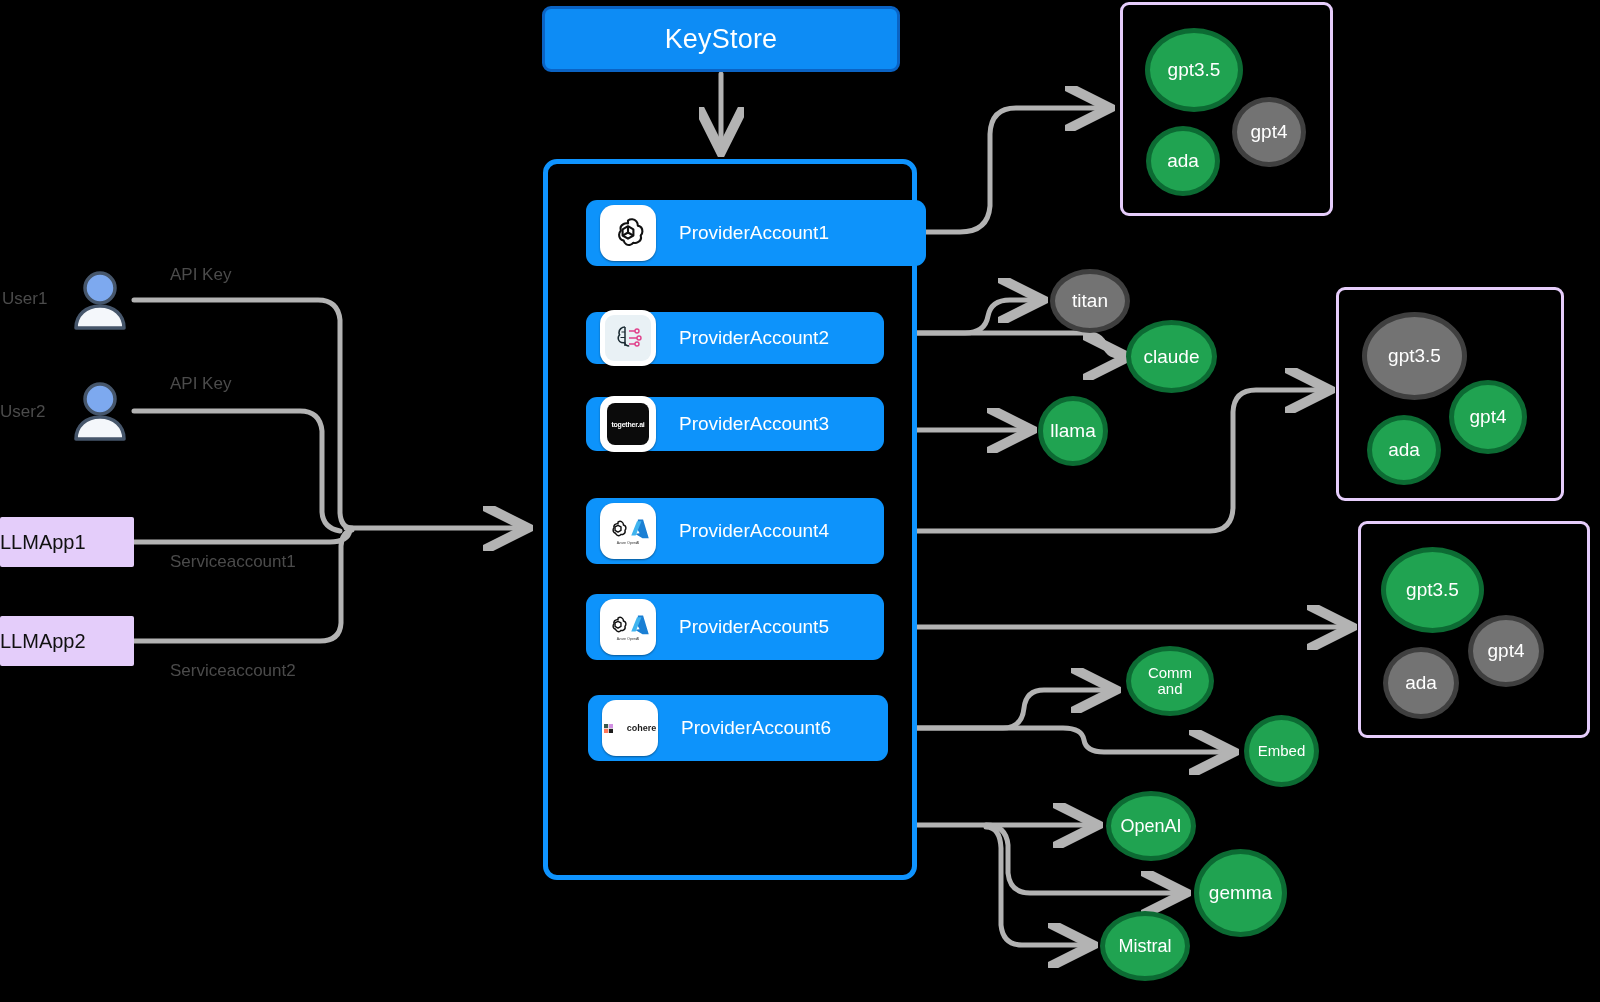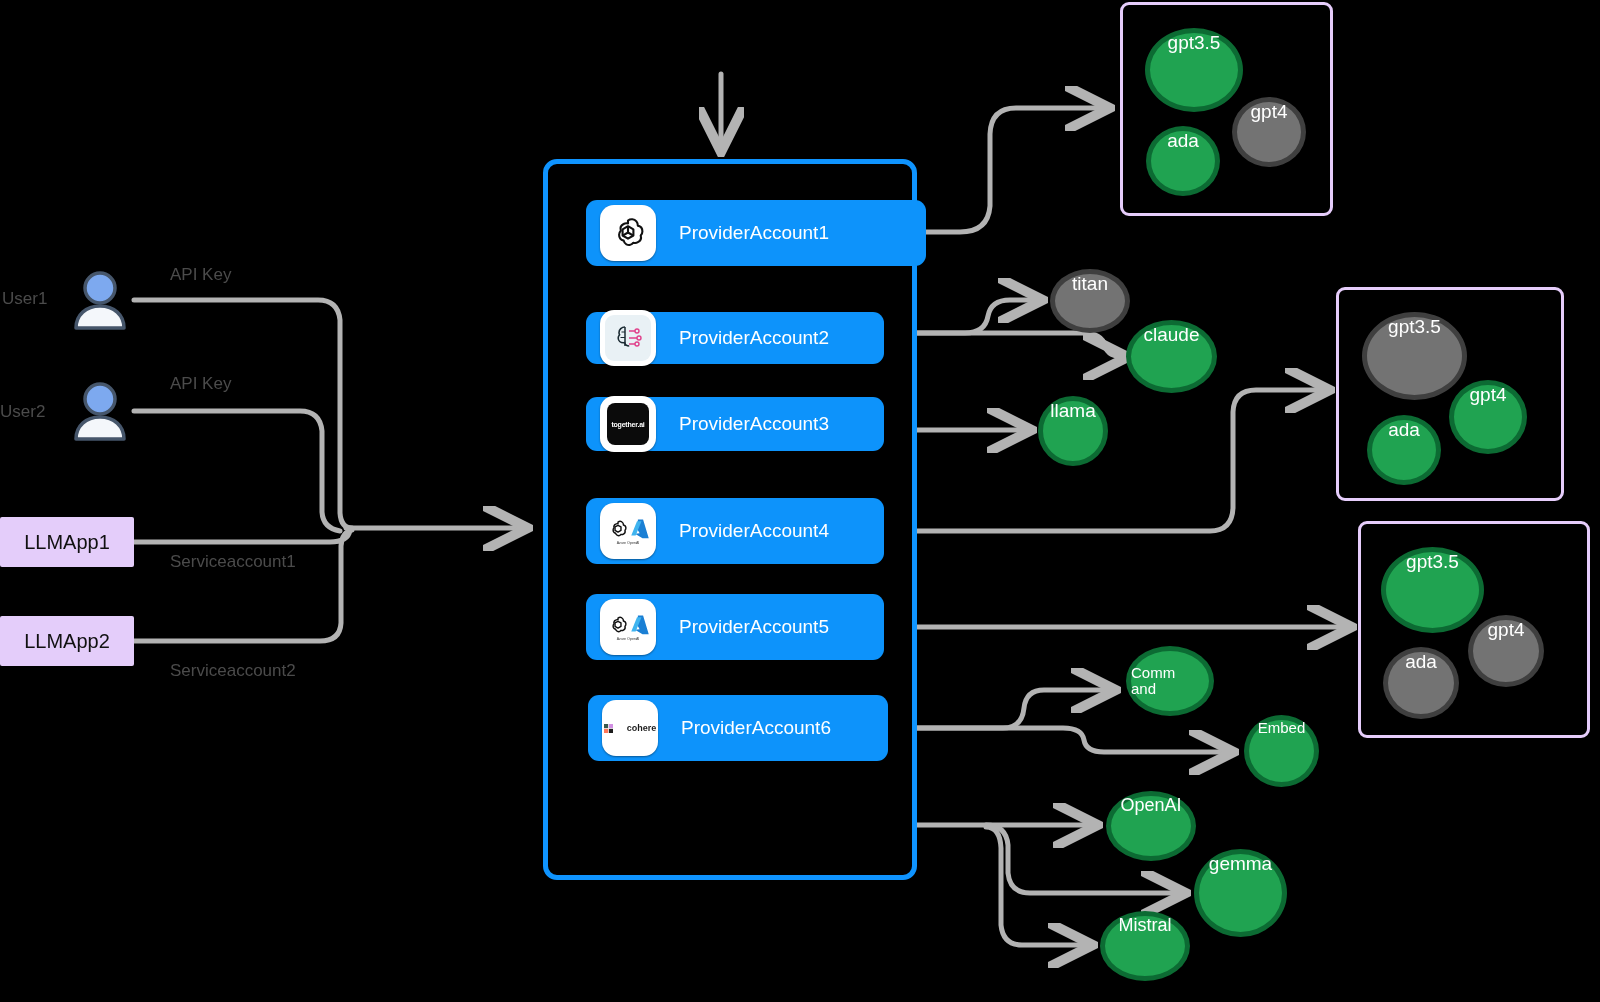--- a/index.html
+++ b/index.html
@@ -25,30 +25,30 @@
   .prow{border-radius:11px;background:#0d93fb;color:#fff;font-size:19px;}
   .prow .pico{width:56px;height:56px;border-radius:14px;background:#fff;
     margin-left:14px;flex:0 0 56px;display:flex;align-items:center;justify-content:center;
     overflow:hidden;box-shadow:0 1px 2px rgba(0,0,0,.4);}
   .prow .plabel{margin-left:23px;}
   .prow.selfhosted{justify-content:center;}
   .prow.selfhosted .plabel{margin-left:0;}
 
   
   .llmapp{background:#e4cdfa;color:#111;border-radius:2px;
-     justify-content:center;font-size:20px;}
+     justify-content:flex-start;font-size:20px;}
   .sidelabel{position:absolute;color:#4b4b4b;font-size:17px;white-space:nowrap;}
   .usericon{position:absolute;}
 
   
   .mgroup{position:absolute;border:3px solid #e6cdfb;border-radius:9px;background:#000;
      box-sizing:border-box;}
 
   
-  .mnode{position:absolute;border-radius:50%;display:flex;align-items:flex-start;
+  .mnode{position:absolute;border-radius:50%;display:flex;align-items:center;
      justify-content:center;text-align:center;color:#fff;line-height:1.05;
      box-sizing:border-box;}
   .mnode.green{background:#20a351;border:5px solid #0c6b33;}
   .mnode.gray{background:#737373;border:5px solid #3f3f3f;}
 </style>
 </head>
 <body>
 
 <div id="stage">
 
@@ -82,20 +82,23 @@
 
       <path d="M890,728 L1003,728 Q1022,728 1024,708 Q1026,690 1044,690 L1116,690" marker-end="url(#ah)"></path>
       <path d="M890,728 L1063,728 Q1082,728 1084,740 Q1086,752 1104,752 L1234,752" marker-end="url(#ah)"></path>
 
       <path d="M890,825 L1098,825" marker-end="url(#ah)"></path>
       <path d="M986,825 Q1006,825 1008,845 L1008,873 Q1010,893 1030,893 L1186,893" marker-end="url(#ah)"></path>
       <path d="M986,827 Q1000,827 1001,848 L1001,925 Q1003,945 1022,945 L1093,945" marker-end="url(#ah)"></path>
     </g>
   </svg>
 
+  <div class="node keystore">
+    <span>KeyStore</span>
+  </div>
 
   <div class="container-box"></div>
 
   <div class="node prow" style="left:586px;top:200px;width:340px;height:66px;">
     <span class="pico">
       <svg width="40" height="40" viewBox="0 0 40 40">
         <g fill="none" stroke="#111" stroke-width="2.1" stroke-linejoin="round">
           <path d="M20 7.5c2.6-2 6.3-1.6 8.4.9 1 1.2 1.5 2.7 1.4 4.2 2.7.6 4.6 3 4.6 5.8 0 1.6-.6 3-1.7 4.1.8 2.6-.4 5.4-2.8 6.7-1.4.8-3 .9-4.5.5-1.6 2.2-4.6 2.9-7 1.6-1.4-.8-2.4-2.1-2.7-3.7-2.7-.6-4.6-3-4.6-5.8 0-1.6.6-3 1.7-4.1-.8-2.6.4-5.4 2.8-6.7 1.4-.8 3-.9 4.4-.5z"></path>
           <path d="M20 13.2l5.4 3.1v6.2L20 25.6l-5.4-3.1v-6.2z"></path>
           <path d="M20 13.2v6.3l5.4 3.1M20 19.5l-5.4 3.1"></path>

